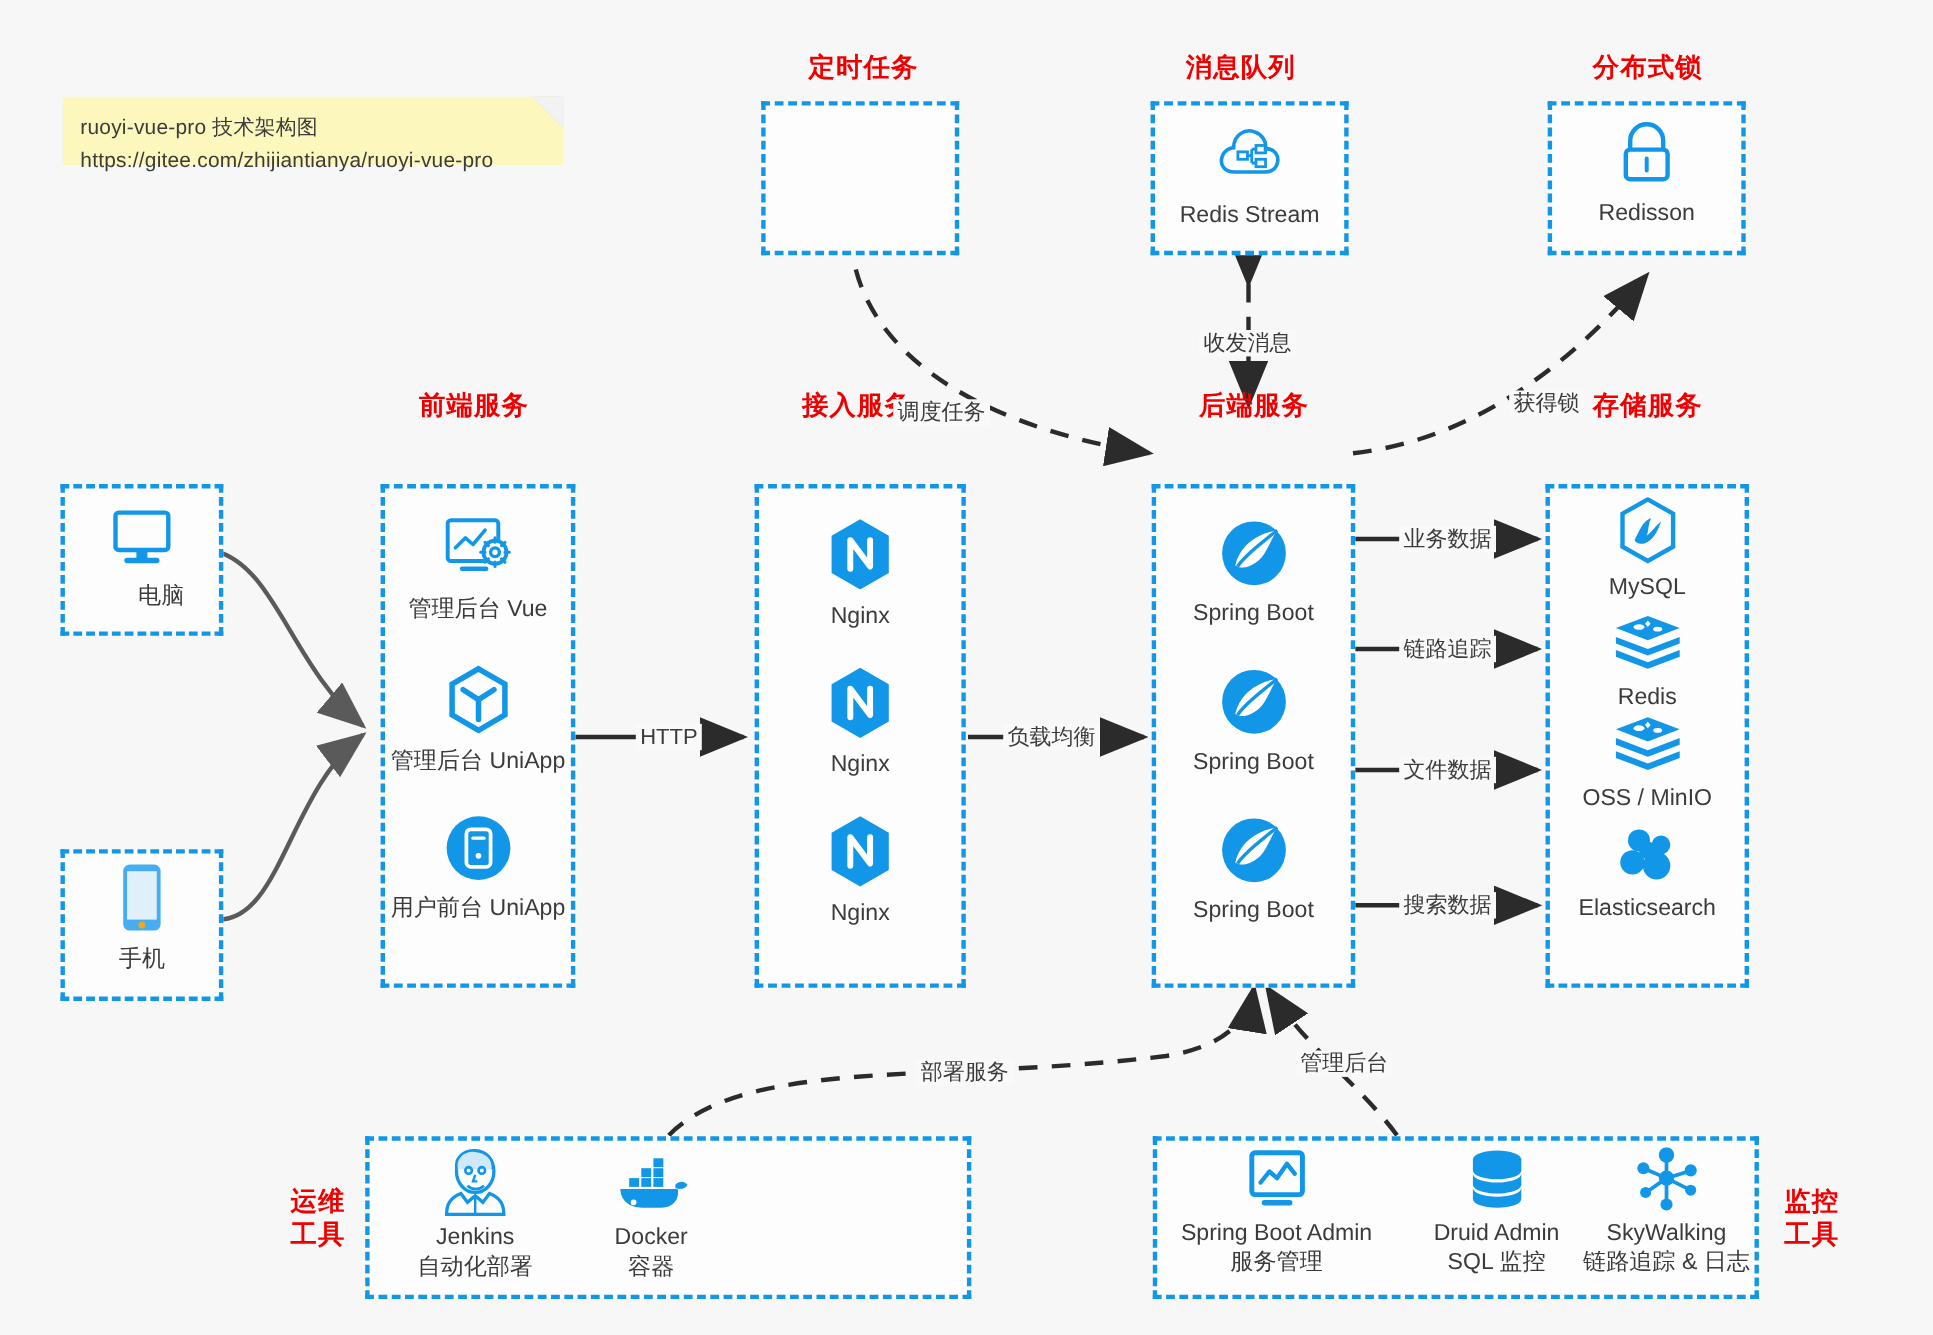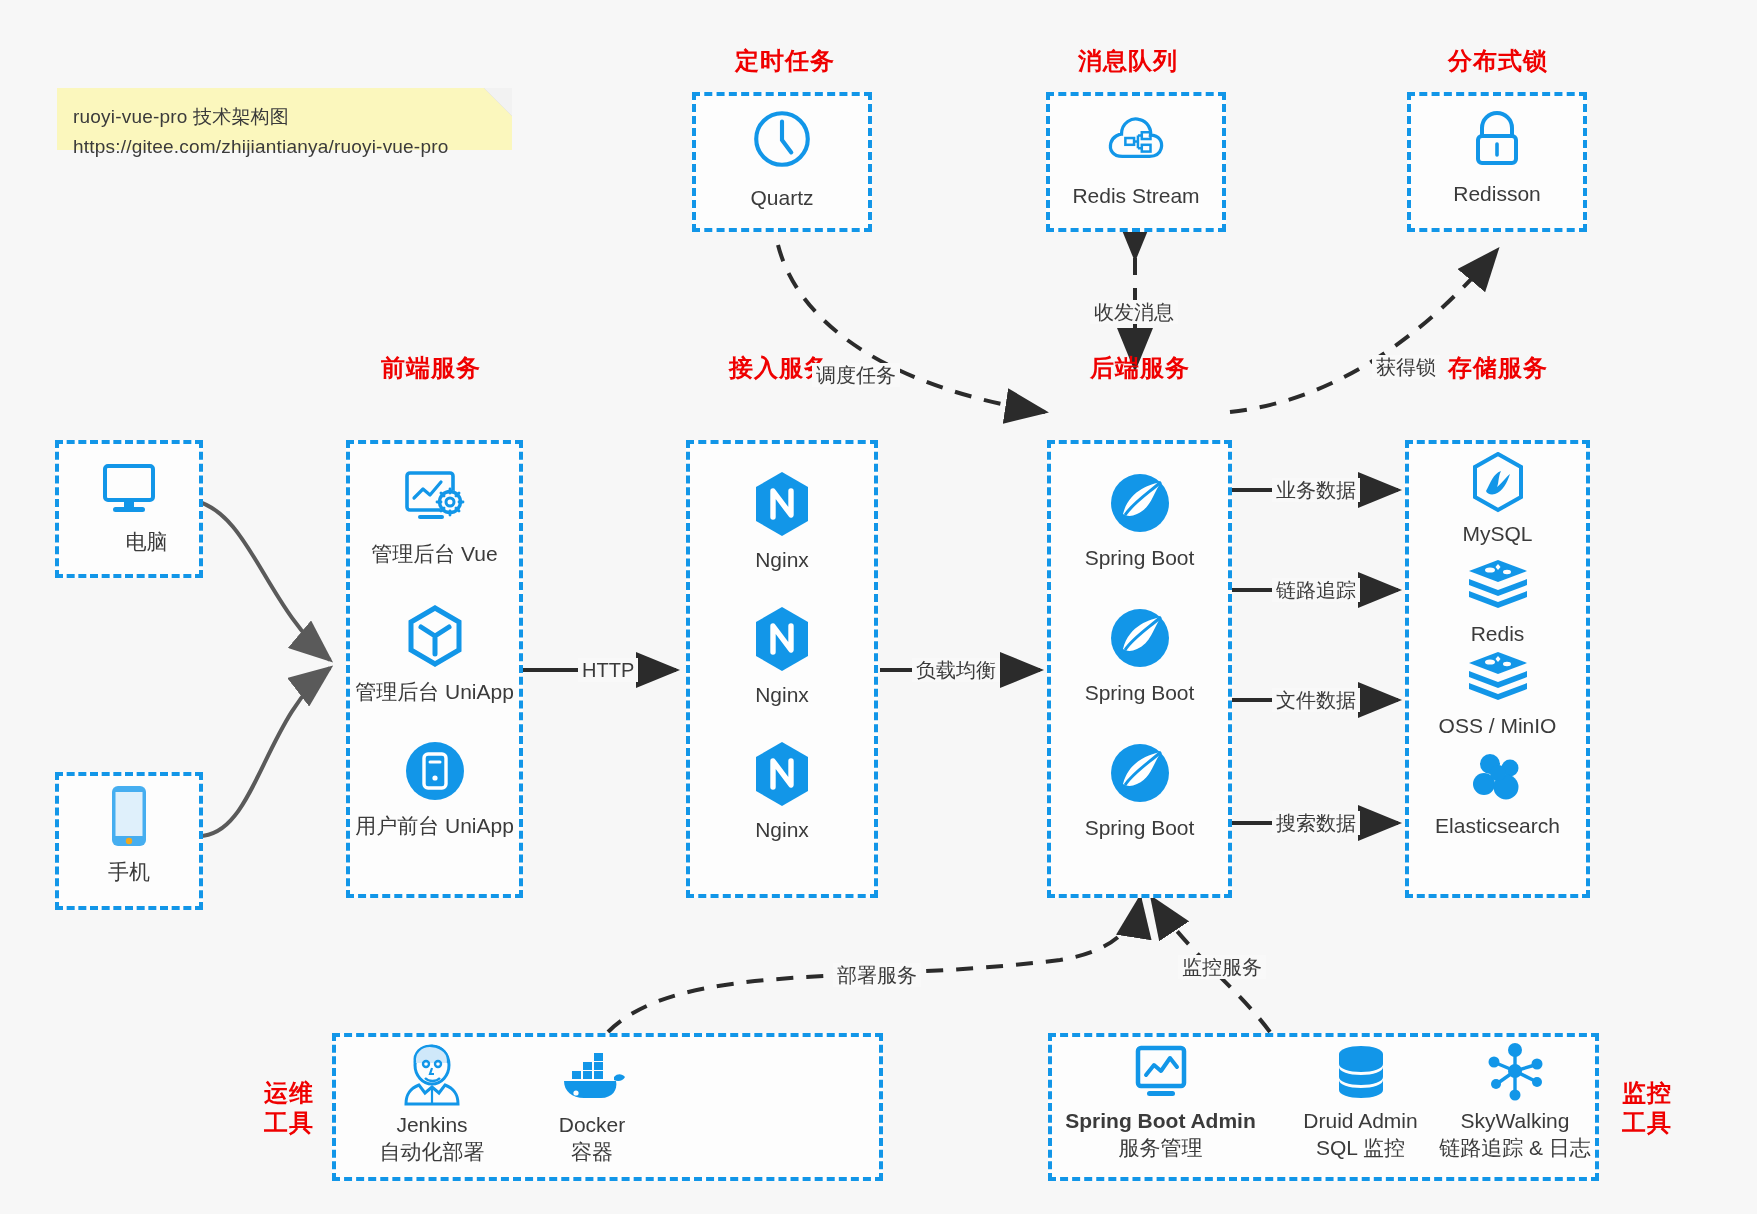--- a/index.html
+++ b/index.html
@@ -96,27 +96,20 @@
     <path d="M1232,700 L1398,700" fill="none" stroke="#2b2b2b" stroke-width="4" marker-end="url(#ah)"></path>
     <path d="M1232,823 L1398,823" fill="none" stroke="#2b2b2b" stroke-width="4" marker-end="url(#ah)"></path>
 
     <path d="M608,1032 C680,960 860,985 1060,960 C1110,952 1135,930 1140,898" fill="none" stroke="#2b2b2b" stroke-width="4" stroke-dasharray="17,13" marker-end="url(#ah)"></path>
 
     <path d="M1270,1032 C1235,985 1190,955 1152,898" fill="none" stroke="#2b2b2b" stroke-width="4" stroke-dasharray="17,13" marker-end="url(#ah)"></path>
   </svg>
 
   <div class="gtitle" style="left:735px;top:45px;">定时任务</div>
   <div class="box" style="left:692px;top:92px;width:180px;height:140px;"></div>
-  <div class="node" style="left:692px;top:106px;width:180px;">
-    <svg class="ico" width="66" height="66" viewBox="0 0 64 64">
-      <circle cx="32" cy="32" r="25" fill="none" stroke="#1296e8" stroke-width="4"></circle>
-      <path d="M32 15 L32 33 L41 45" fill="none" stroke="#1296e8" stroke-width="4" stroke-linecap="round"></path>
-    </svg>
-    <div class="cap" style="margin-top:12px;">Quartz</div>
-  </div>
 
   <div class="gtitle" style="left:1078px;top:45px;">消息队列</div>
   <div class="box" style="left:1046px;top:92px;width:180px;height:140px;"></div>
   <div class="node" style="left:1046px;top:110px;width:180px;">
     <svg class="ico" width="62" height="58" viewBox="0 0 64 60">
       <path d="M18 48 C8 48 4 41 6 34 C8 27 15 25 17 25 C17 13 28 7 36 10 C44 12 48 20 47 26 C56 26 60 33 58 40 C56 47 50 48 46 48 Z" fill="none" stroke="#1296e8" stroke-width="3.4"></path>
       <rect x="21" y="29" width="9" height="7" fill="none" stroke="#1296e8" stroke-width="2.6"></rect>
       <rect x="38" y="23" width="9" height="7" fill="none" stroke="#1296e8" stroke-width="2.6"></rect>
       <rect x="38" y="36" width="9" height="7" fill="none" stroke="#1296e8" stroke-width="2.6"></rect>
       <path d="M30 32.5 L34 32.5 M34 26.5 L34 39.5 M34 26.5 L38 26.5 M34 39.5 L38 39.5" fill="none" stroke="#1296e8" stroke-width="2.6"></path>
@@ -297,21 +290,21 @@
   <div class="elab" style="left:812px;top:363px;">调度任务</div>
   <div class="elab" style="left:1090px;top:300px;">收发消息</div>
   <div class="elab" style="left:1372px;top:355px;">获得锁</div>
 
   <div class="elab" style="left:1272px;top:478px;">业务数据</div>
   <div class="elab" style="left:1272px;top:578px;">链路追踪</div>
   <div class="elab" style="left:1272px;top:688px;">文件数据</div>
   <div class="elab" style="left:1272px;top:811px;">搜索数据</div>
 
   <div class="elab" style="left:833px;top:963px;">部署服务</div>
-  <div class="elab" style="left:1178px;top:955px;">监控服务</div>
+  <div class="elab" style="left:1178px;top:955px;">管理后台</div>
 
   <div class="gtitle stack" style="left:252px;top:1078px;width:74px;">
     <div>运维</div>
     <div>工具</div>
   </div>
   <div class="box" style="left:332px;top:1033px;width:551px;height:148px;"></div>
 
   <div class="node" style="left:512px;top:1043px;width:160px;">
     <svg class="ico" width="72" height="64" viewBox="0 0 72 64">
       <g fill="#1296e8">
@@ -351,21 +344,21 @@
     <div>监控</div>
     <div>工具</div>
   </div>
 
   <div class="node" style="left:1048px;top:1043px;width:225px;">
     <svg class="ico" width="62" height="60" viewBox="0 0 62 60">
       <rect x="8" y="5" width="46" height="38" rx="3" fill="none" stroke="#1296e8" stroke-width="4.5"></rect>
       <path d="M16 32 L24 22 L31 28 L40 15 L47 24" fill="none" stroke="#1296e8" stroke-width="4" stroke-linecap="round" stroke-linejoin="round"></path>
       <rect x="17" y="48" width="28" height="5" rx="2.5" fill="#1296e8"></rect>
     </svg>
-    <div class="cap" style="margin-top:4px;font-weight:bold;">Spring Boot Admin</div>
+    <div class="cap" style="margin-top:4px;">Spring Boot Admin</div>
     <div class="cap2">服务管理</div>
   </div>
 
   <div class="node" style="left:1273px;top:1043px;width:175px;">
     <svg class="ico" width="60" height="60" viewBox="0 0 60 60">
       <g fill="#1296e8">
         <ellipse cx="30" cy="11" rx="22" ry="8"></ellipse>
         <path d="M8 11 L8 21 C8 25.5 17.8 29 30 29 C42.2 29 52 25.5 52 21 L52 11 Z"></path>
         <path d="M8 24 L8 34 C8 38.5 17.8 42 30 42 C42.2 42 52 38.5 52 34 L52 24 C52 28.5 42.2 32 30 32 C17.8 32 8 28.5 8 24 Z"></path>
         <path d="M8 37 L8 47 C8 51.5 17.8 55 30 55 C42.2 55 52 51.5 52 47 L52 37 C52 41.5 42.2 45 30 45 C17.8 45 8 41.5 8 37 Z"></path>

